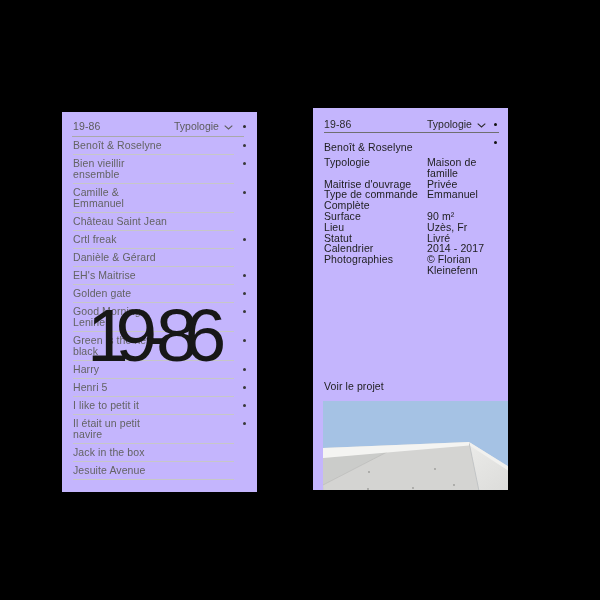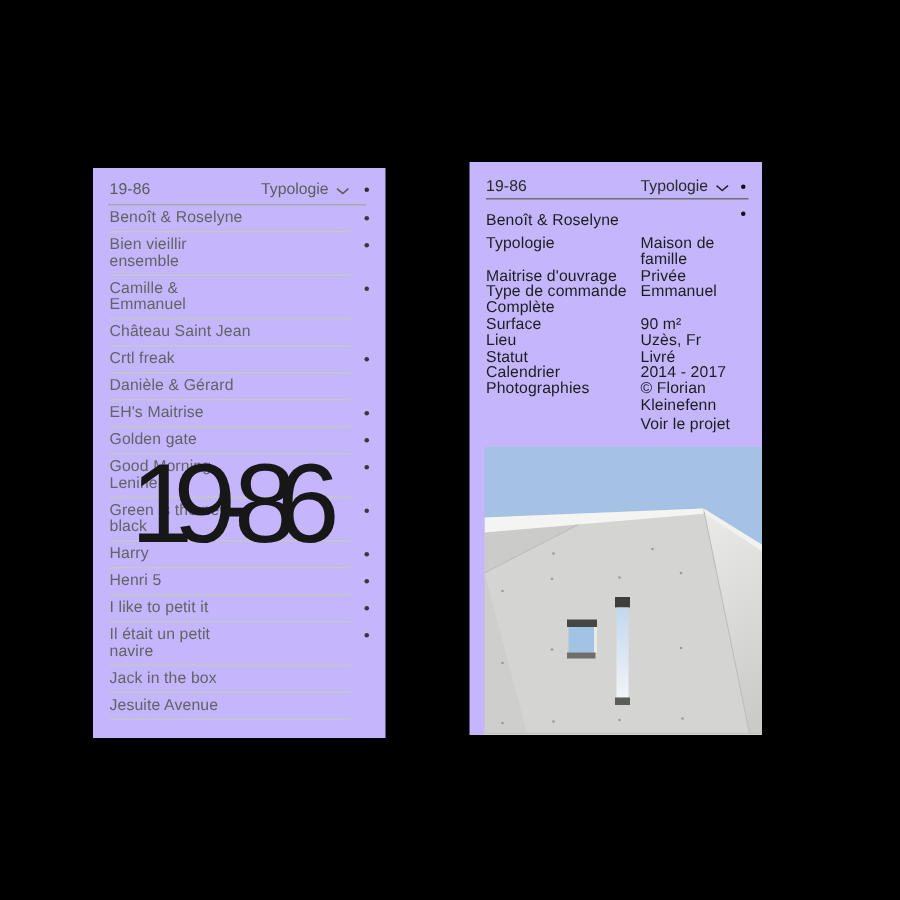--- a/index.html
+++ b/index.html
@@ -35,21 +35,21 @@
   .overlay-title{position:absolute;left:25px;top:186px;z-index:5;font-size:75px;line-height:75px;font-weight:400;letter-spacing:-.175em;color:#171717;pointer-events:none;}
 
   
   .title-row{position:relative;padding:4px 30px 0 11px;}
   .ptitle{font-size:10.5px;line-height:11px;color:#1d1d1d;letter-spacing:.1px;}
   .title-dot{right:11px;top:8px;background:#111;}
   .details{margin:2px 0 0 0;padding:0 9px 0 11px;}
   .drow{display:flex;font-size:10.5px;line-height:10.8px;color:#1d1d1d;letter-spacing:.1px;}
   .dlabel{flex:0 0 103px;}
   .dvalue{flex:1;}
-  .drow.last{margin-top:2px;}
+  .drow.last{margin-top:2px;flex-direction:column;}
   .link{cursor:pointer;}
 
   
   .photo{margin:9px 10px 0 10px;width:204px;height:212px;display:block;}
   .photo svg{display:block;}
 </style>
 </head>
 <body>
 
 <div class="stage">

